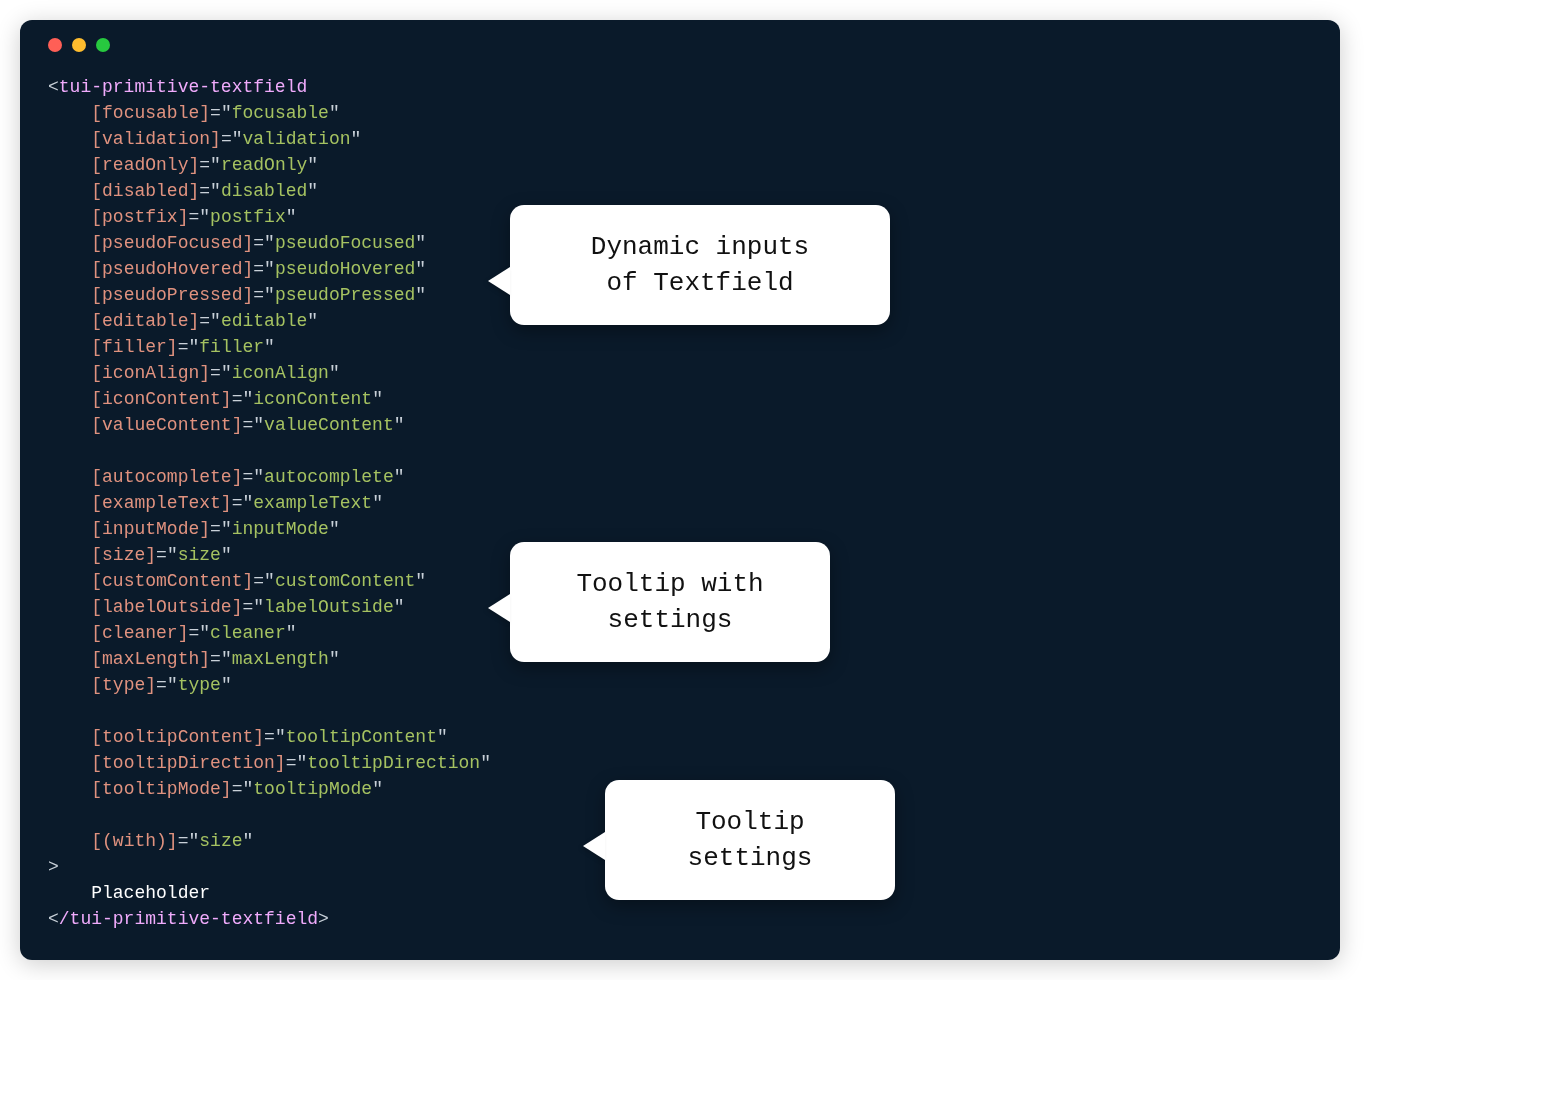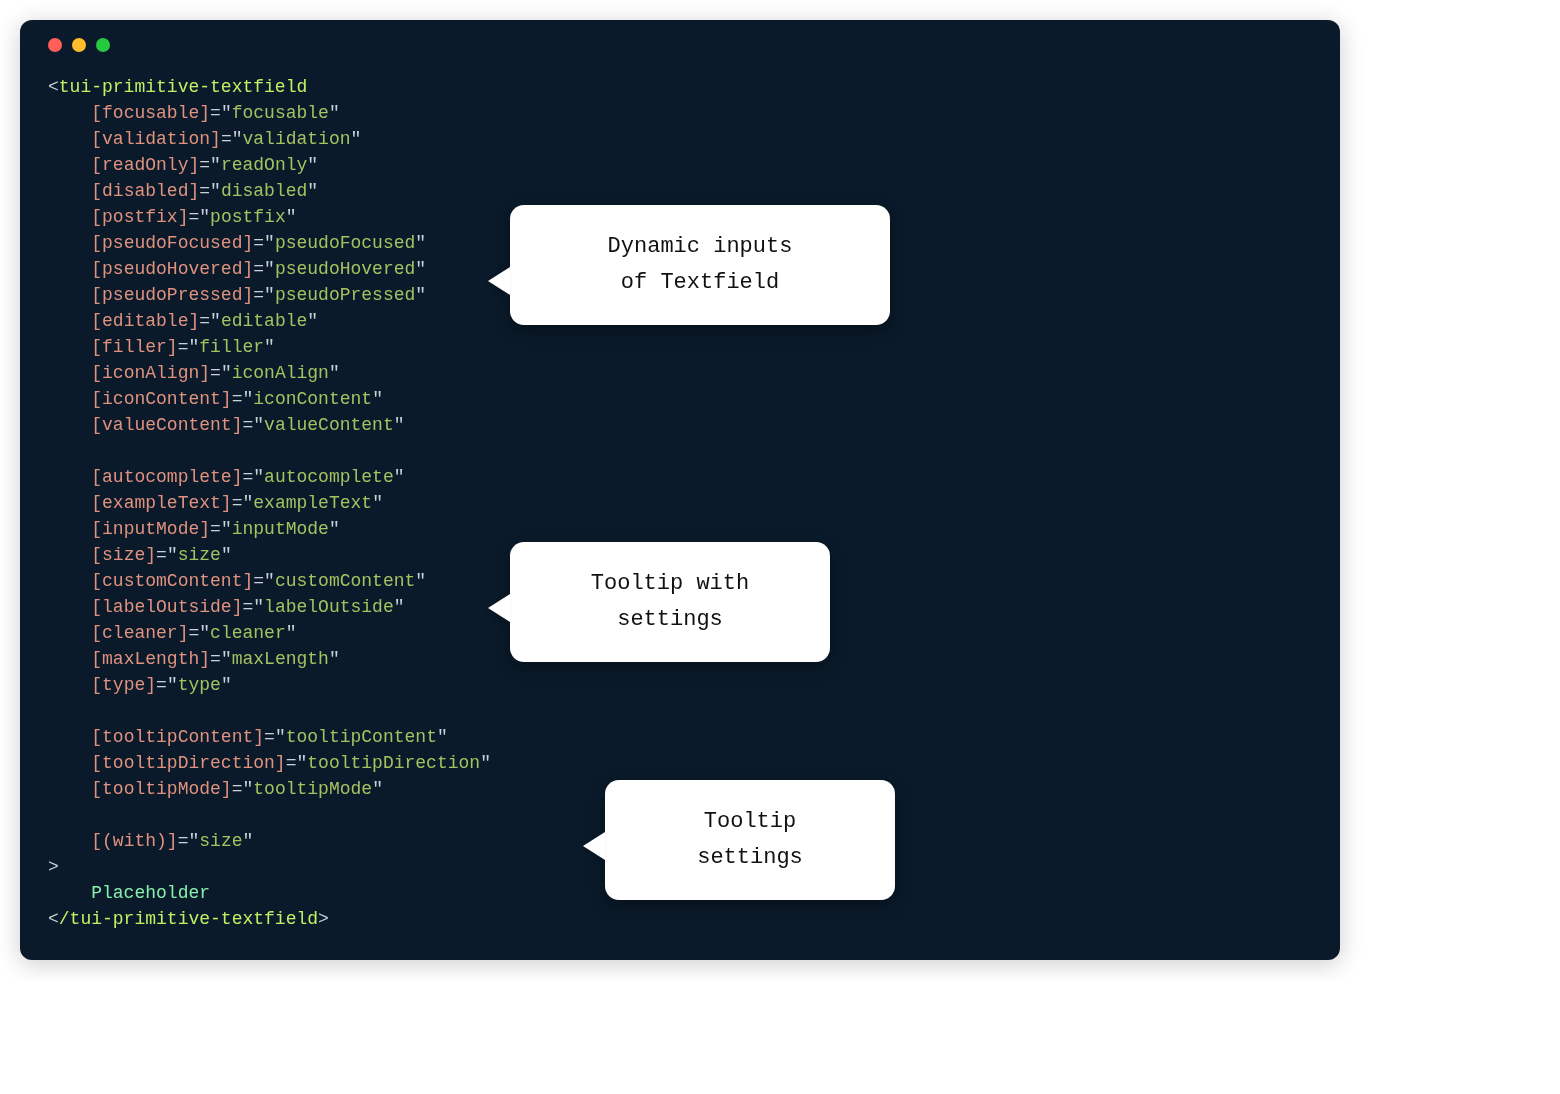--- a/index.html
+++ b/index.html
@@ -32,41 +32,41 @@
   .tl-red { background: #ff5f56; }
   .tl-yellow { background: #ffbd2e; }
   .tl-green { background: #27c93f; }
 
   .code {
     font-size: 18px;
     line-height: 26px;
     white-space: pre;
     color: #c9d1d9;
   }
-  .tag   { color: #bef264; }   
+  .tag   { color: #f0abfc; }   
   .punct { color: #c9d1d9; }   
   .punctb{ color: #e0927f; }   
   .attr  { color: #e0927f; }   
   .eq    { color: #c9d1d9; }
   .val   { color: #a5c261; }   
-  .txt   { color: #86efac; }   
+  .txt   { color: #ffffff; }   
 
   .callouts {
     position: absolute;
     left: 0; top: 0; width: 100%; height: 100%;
     pointer-events: none;
   }
   .callout {
     position: absolute;
     background: #ffffff;
     color: #111;
     border-radius: 14px;
     padding: 24px 40px;
     font-family: "SF Mono","Monaco","Menlo","Consolas","Courier New",monospace;
-    font-size: 22px;
+    font-size: 26px;
     line-height: 36px;
     text-align: center;
     box-shadow: 0 6px 18px rgba(0,0,0,0.35);
     white-space: pre-line;
   }
   .callout::before {
     content: "";
     position: absolute;
     left: -22px;
     width: 0; height: 0;

